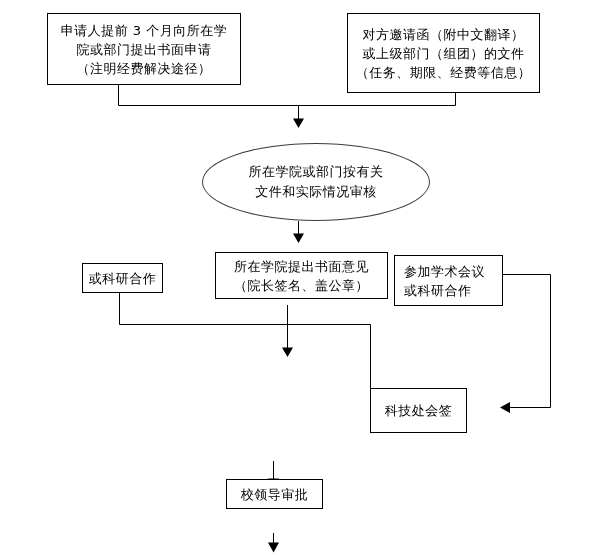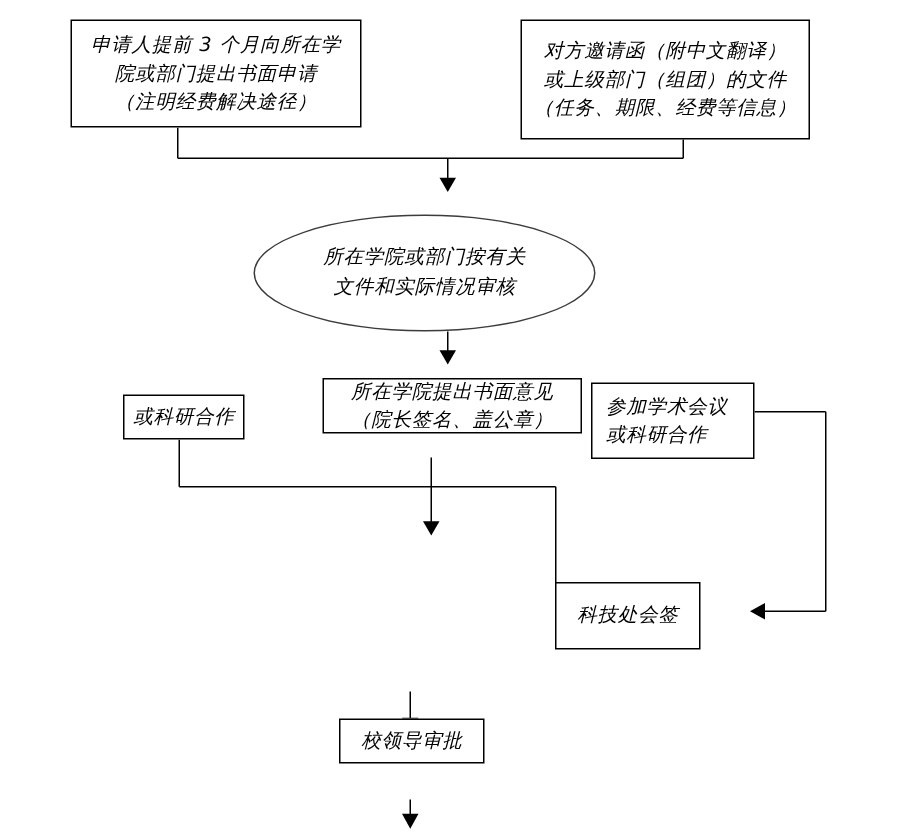--- a/index.html
+++ b/index.html
@@ -18,21 +18,20 @@
     border:1px solid #000;
     background:#ffffff;
     display:flex;
     align-items:center;
     justify-content:center;
     text-align:center;
     font-size:13px;
     line-height:19px;
     letter-spacing:0.5px;
     white-space:pre-line;
-    font-style:italic;
   }
   .ellipse{
     border-radius:50%;
     border-color:#3c3c3c;
     line-height:20px;
   }
   .left-text{
     text-align:left;
     justify-content:flex-start;
   }
@@ -80,30 +79,30 @@
 院或部门提出书面申请
 （注明经费解决途径）</span>
   </div>
 
   <div class="node" style="left:347px;top:13px;width:193px;height:80px">
     <span>对方邀请函（附中文翻译）
 或上级部门（组团）的文件
 （任务、期限、经费等信息）</span>
   </div>
 
-  <div class="node ellipse" style="left:169px;top:143px;width:228px;height:78px">
+  <div class="node ellipse" style="left:202px;top:143px;width:228px;height:78px">
     <span>所在学院或部门按有关
 文件和实际情况审核</span>
   </div>
 
   <div class="node" style="left:82px;top:263px;width:81px;height:30px">
     <span>或科研合作</span>
   </div>
 
-  <div class="node" style="left:215px;top:252px;width:173px;height:37px">
+  <div class="node" style="left:215px;top:252px;width:173px;height:47px">
     <span>所在学院提出书面意见
 （院长签名、盖公章）</span>
   </div>
 
   <div class="node left-text" style="left:394px;top:255px;width:109px;height:51px;padding-left:9px">
     <span>参加学术会议
 或科研合作</span>
   </div>
 
 

